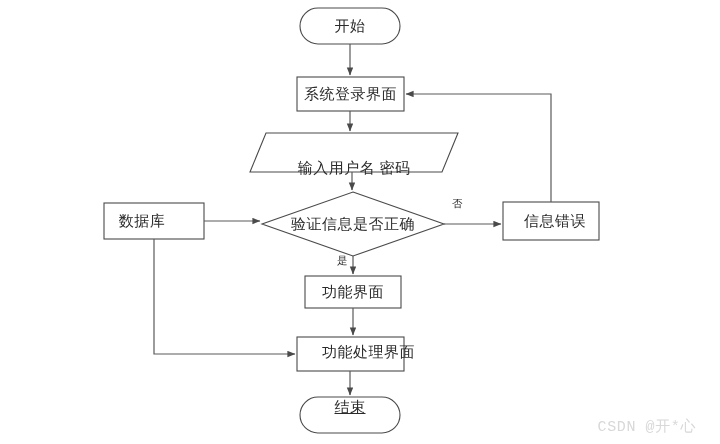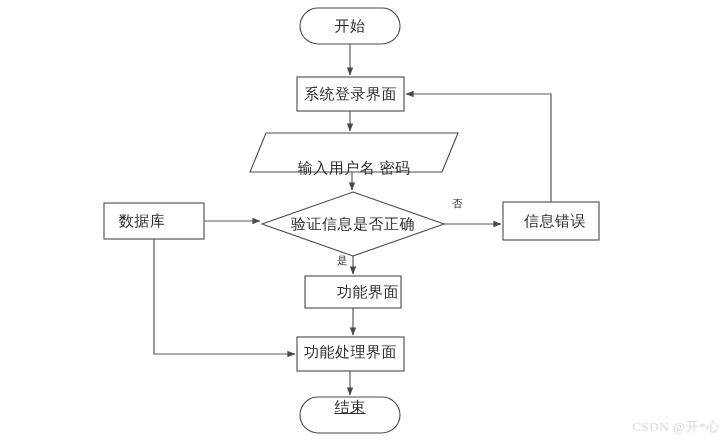--- a/index.html
+++ b/index.html
@@ -40,26 +40,26 @@
   }
   .edge-label {
     position: absolute;
     color: #2b2b2b;
     font-size: 10.5px;
     white-space: nowrap;
     font-family: "Liberation Serif", "DejaVu Serif", serif;
   }
   .watermark {
     position: absolute;
-    right: 0;
+    right: 24px;
     bottom: 8px;
     color: #d8d8d8;
-    font-size: 13px;
+    font-size: 15px;
     letter-spacing: 0.6px;
-    font-family: Liberation Serif, serif;
+    font-family: Liberation Mono, monospace;
     user-select: none;
   }
 </style>
 </head>
 <body>
 
 <div id="canvas">
 
   <svg class="flow" viewBox="0 0 720 444">
     <defs>
@@ -112,23 +112,23 @@
   <div class="node-text" style="left:297px; top:77px; width:107px; height:34px;border-radius:6px;">系统登录界面</div>
 
   <div class="node-text" style="left:250px; top:149px; width:208px; height:39px;">输入用户名 密码</div>
 
   <div class="node-text" style="left:262px; top:192px; width:182px; height:64px;">验证信息是否正确</div>
 
   <div class="node-text" style="left:104px; top:203px; width:76px; height:36px;">数据库</div>
 
   <div class="node-text" style="left:503px; top:202px; width:104px; height:38px;">信息错误</div>
 
-  <div class="node-text" style="left:305px; top:276px; width:96px; height:32px;padding-left:15px;">功能界面</div>
+  <div class="node-text" style="left:305px; top:276px; width:96px; height:32px;">功能界面</div>
 
-  <div class="node-text" style="left:297px; top:337px; width:107px; height:31px;">功能处理界面</div>
+  <div class="node-text" style="left:315px; top:337px; width:107px; height:31px;">功能处理界面</div>
 
   <div class="node-text" style="left:300px; top:397px; width:100px; height:20px;text-decoration:underline;">结束</div>
 
   <div class="edge-label" style="left:452px; top:197px;">否</div>
 
   <div class="edge-label" style="left:337px; top:254px;">是</div>
 
   <div class="watermark">CSDN @开*心</div>
 
 </div>

